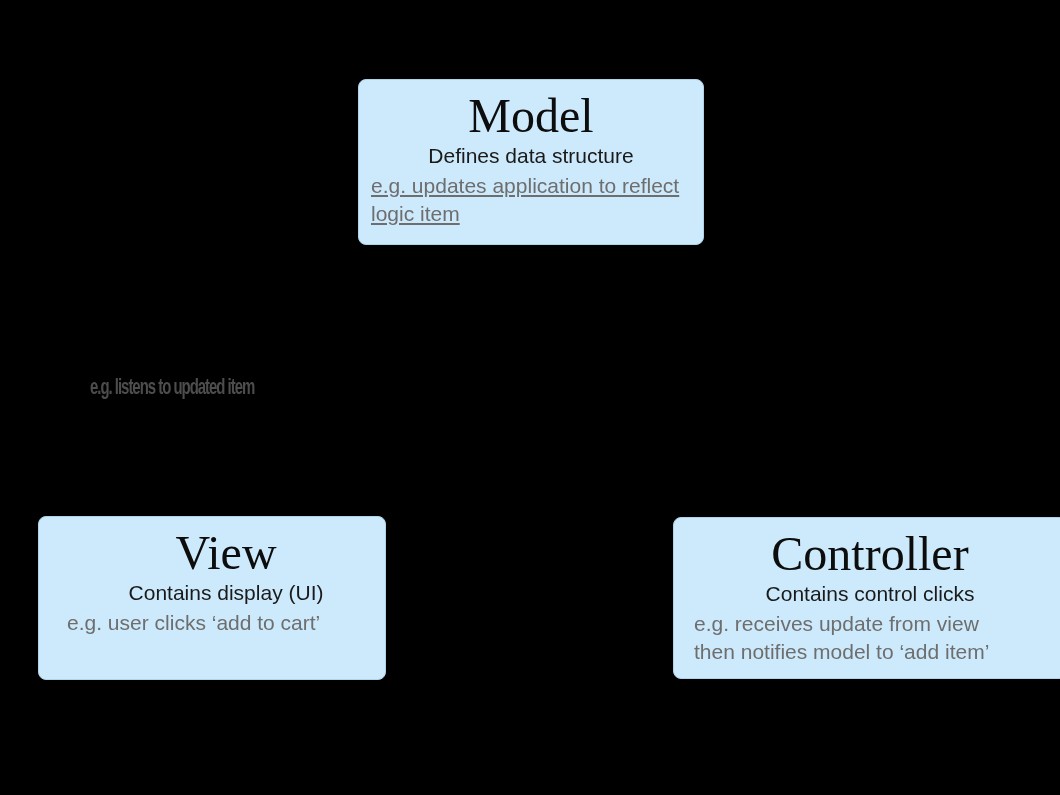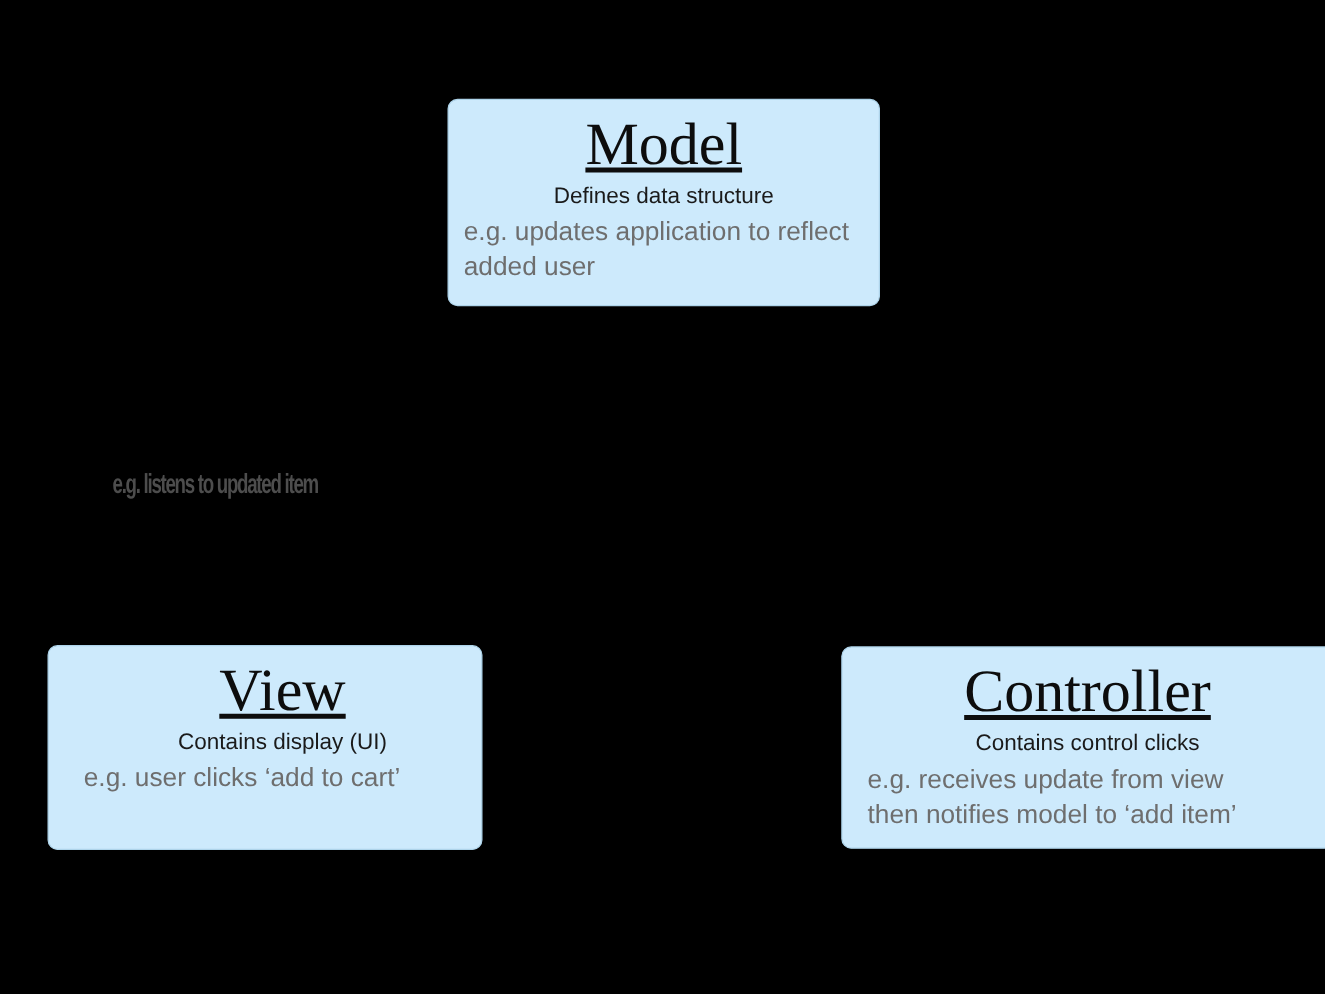--- a/index.html
+++ b/index.html
@@ -25,42 +25,41 @@
     box-sizing: border-box;
     text-align: center;
     overflow: hidden;
   }
   .node-title {
     font-family: "Liberation Serif", serif;
     font-size: 48px;
     line-height: 1.08;
     color: var(--title-color, #0d0d0d);
     margin-top: 10px;
-    text-decoration: underline;
   }
   .node-subtitle {
-    font-size: 18px;
+    font-size: 21px;
     line-height: 26px;
     color: var(--subtitle-color, #1a1a1a);
     margin-top: 1px;
   }
   .node-example {
     font-size: 21px;
     line-height: 28px;
     color: var(--example-color, #6e6e6e);
     margin-top: 3px;
   }
   .node-example.left { text-align: left; }
   .node-example .ex-line { display: block; }
 
   #node-model      { left: 358px; top:  79px; width: 346px; height: 166px; }
   #node-view       { left:  38px; top: 516px; width: 348px; height: 164px; padding-left: 28px; }
   #node-controller { left: 673px; top: 517px; width: 394px; height: 162px; }
 
-  #node-model .node-example      { padding: 0 12px; }
+  #node-model .node-example      { padding: 0 12px; text-decoration: underline; }
   #node-controller .node-example { padding: 0 20px; }
   #node-view .node-example       { text-align: left; }
 
   .arrow-annotation {
     position: absolute;
     left: 90px;
     top: 374px;
     font-size: 22px;
     font-weight: 700;
     color: var(--annotation-color, #4d4d4d);
@@ -73,21 +72,21 @@
 </head>
 <body>
 
 <div class="stage">
 
   <div class="node" id="node-model">
     <div class="node-title">Model</div>
     <div class="node-subtitle">Defines data structure</div>
     <div class="node-example left">
       <span class="ex-line">e.g. updates application to reflect</span>
-      <span class="ex-line">added user</span>
+      <span class="ex-line">logic item</span>
     </div>
   </div>
 
   <div class="arrow-annotation">e.g. listens to updated item</div>
 
   <div class="node" id="node-view">
     <div class="node-title">View</div>
     <div class="node-subtitle">Contains display (UI)</div>
     <div class="node-example">
       <span class="ex-line">e.g. user clicks ‘add to cart’</span>

